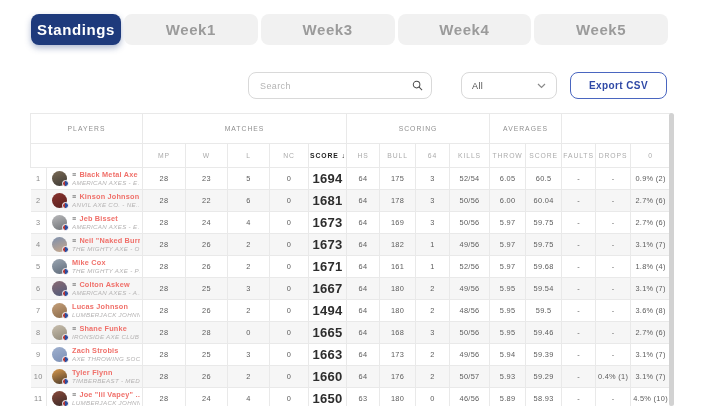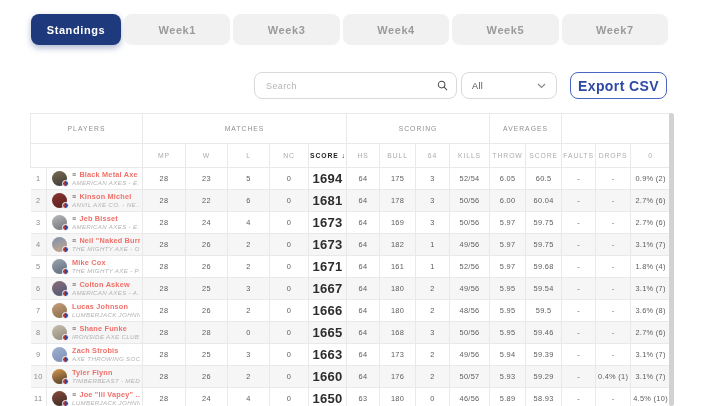--- a/index.html
+++ b/index.html
@@ -9,48 +9,48 @@
     font-family:"Liberation Sans", sans-serif;
     -webkit-font-smoothing:antialiased;
   }
 
   
   .tab-bar{position:absolute;left:31px;top:14px;width:637px;display:flex;gap:3px;}
   .tab{
     border:none;cursor:pointer;height:31px;border-radius:8px;
     background:#f1f1f1;color:#9b9b9b;
     font-family:"Liberation Sans", sans-serif;
-    font-size:11px;font-weight:700;letter-spacing:.6px;
+    font-size:15px;font-weight:700;letter-spacing:.6px;
     flex:1 1 auto;white-space:nowrap;
   }
   .tab.active{
     flex:0 0 90px;background:#1e3a7c;color:#ffffff;
     box-shadow:0 3px 6px rgba(30,58,124,.35);
   }
 
   
-  .search-wrap{position:absolute;left:248px;top:72px;width:203px;height:27px;margin-left:6px;}
+  .search-wrap{position:absolute;left:248px;top:72px;width:184px;height:27px;}
   .search-wrap input{
     width:100%;height:100%;box-sizing:border-box;
     border:1px solid #d9d9d9;border-radius:8px;
     padding:0 26px 0 11px;font-size:9px;color:#555;
     font-family:"Liberation Sans", sans-serif;letter-spacing:.4px;outline:none;
   }
   .search-wrap input::placeholder{color:#b4b4b4;}
   .search-icon{position:absolute;right:9px;top:8px;width:11px;height:11px;pointer-events:none;}
   .select-box{
     position:absolute;left:461px;top:72px;width:96px;height:27px;box-sizing:border-box;
     border:1px solid #d9d9d9;border-radius:8px;background:#fff;
     display:flex;align-items:center;justify-content:space-between;
     padding:0 10px;font-size:9px;color:#4f4f4f;letter-spacing:.4px;cursor:pointer;
   }
   .export-btn{
     position:absolute;left:570px;top:72px;width:97px;height:27px;box-sizing:border-box;
     background:#fff;border:1.5px solid #4a66c0;border-radius:8px;
-    color:#2f49a6;font-size:14px;font-weight:700;letter-spacing:.4px;
+    color:#2f49a6;font-size:10px;font-weight:700;letter-spacing:.4px;
     font-family:"Liberation Sans", sans-serif;cursor:pointer;
   }
 
   
   .table-wrap{position:absolute;left:30px;top:113px;width:640px;}
   table{border-collapse:collapse;table-layout:fixed;width:640px;}
   th,td{border:1px solid #e9e9e9;overflow:hidden;white-space:nowrap;}
   th{font-weight:400;}
   tr.group-row th{
     height:27px;font-size:6.8px;letter-spacing:1px;color:#8f8f8f;background:#fff;
@@ -94,21 +94,20 @@
 </style>
 </head>
 <body>
 
 <nav class="tab-bar">
     <button class="tab active">Standings</button>
     <button class="tab">Week1</button>
     <button class="tab">Week3</button>
     <button class="tab">Week4</button>
     <button class="tab">Week5</button>
-    <button class="tab">Week7</button>
   </nav>
 
 <div class="search-wrap">
   <input type="text" placeholder="Search" style="">
   <svg class="search-icon" viewBox="0 0 12 12">
     <circle cx="5" cy="5" r="3.6" fill="none" stroke="#4a4a4a" stroke-width="1.1"></circle>
     <line x1="7.8" y1="7.8" x2="11" y2="11" stroke="#4a4a4a" stroke-width="1.1"></line>
   </svg>
 </div>
 
@@ -202,21 +201,21 @@
         <tr>
           <td class="rank-cell">2</td>
           <td class="player-cell">
             <div class="pwrap">
               <span class="avatar" style="background: linear-gradient(160deg, rgb(138, 53, 48), rgb(90, 31, 30));">
                 <span class="badge"></span>
               </span>
               <div class="ptext">
                 <div class="pname-line">
                   <span class="menu-icon">≡</span>
-                  <span class="pname">Kinson Michel</span>
+                  <span class="pname">Kinson Johnson</span>
                 </div>
                 <div class="pteam">ANVIL AXE CO. - NE…</div>
               </div>
             </div>
           </td>
           <td>28</td>
           <td>22</td>
           <td>6</td>
           <td>0</td>
           <td class="score-cell">1681</td>
@@ -365,21 +364,21 @@
                   <span class="pname">Lucas Johnson</span>
                 </div>
                 <div class="pteam">LUMBERJACK JOHNN…</div>
               </div>
             </div>
           </td>
           <td>28</td>
           <td>26</td>
           <td>2</td>
           <td>0</td>
-          <td class="score-cell">1666</td>
+          <td class="score-cell">1494</td>
           <td>64</td>
           <td>180</td>
           <td>2</td>
           <td>48/56</td>
           <td>5.95</td>
           <td>59.5</td>
           <td>-</td>
           <td>-</td>
           <td>3.6% (8)</td>
         </tr>

